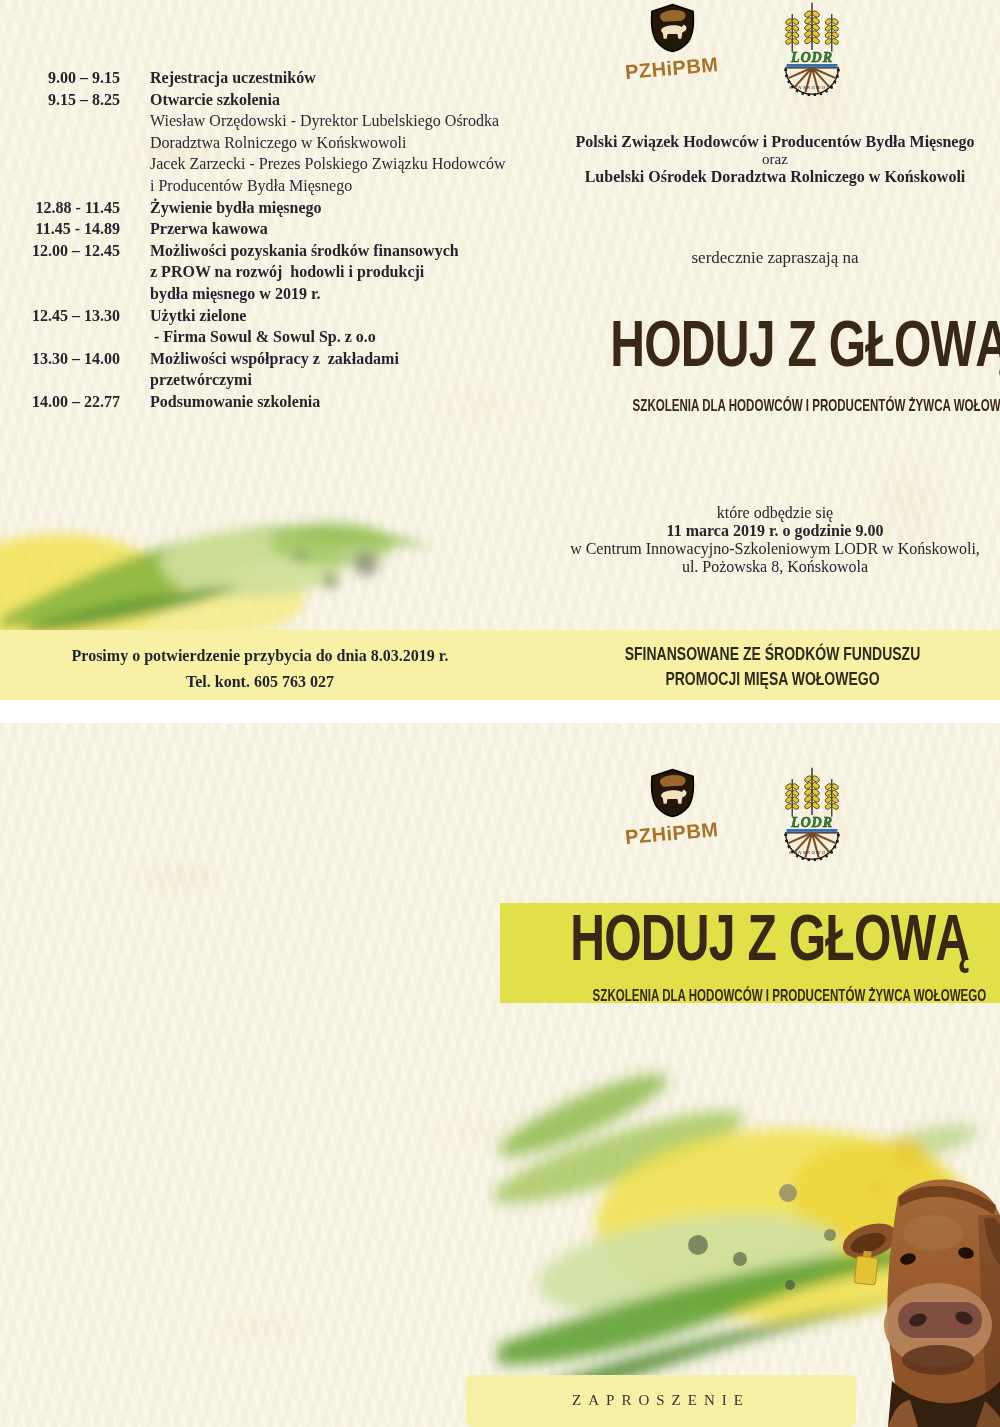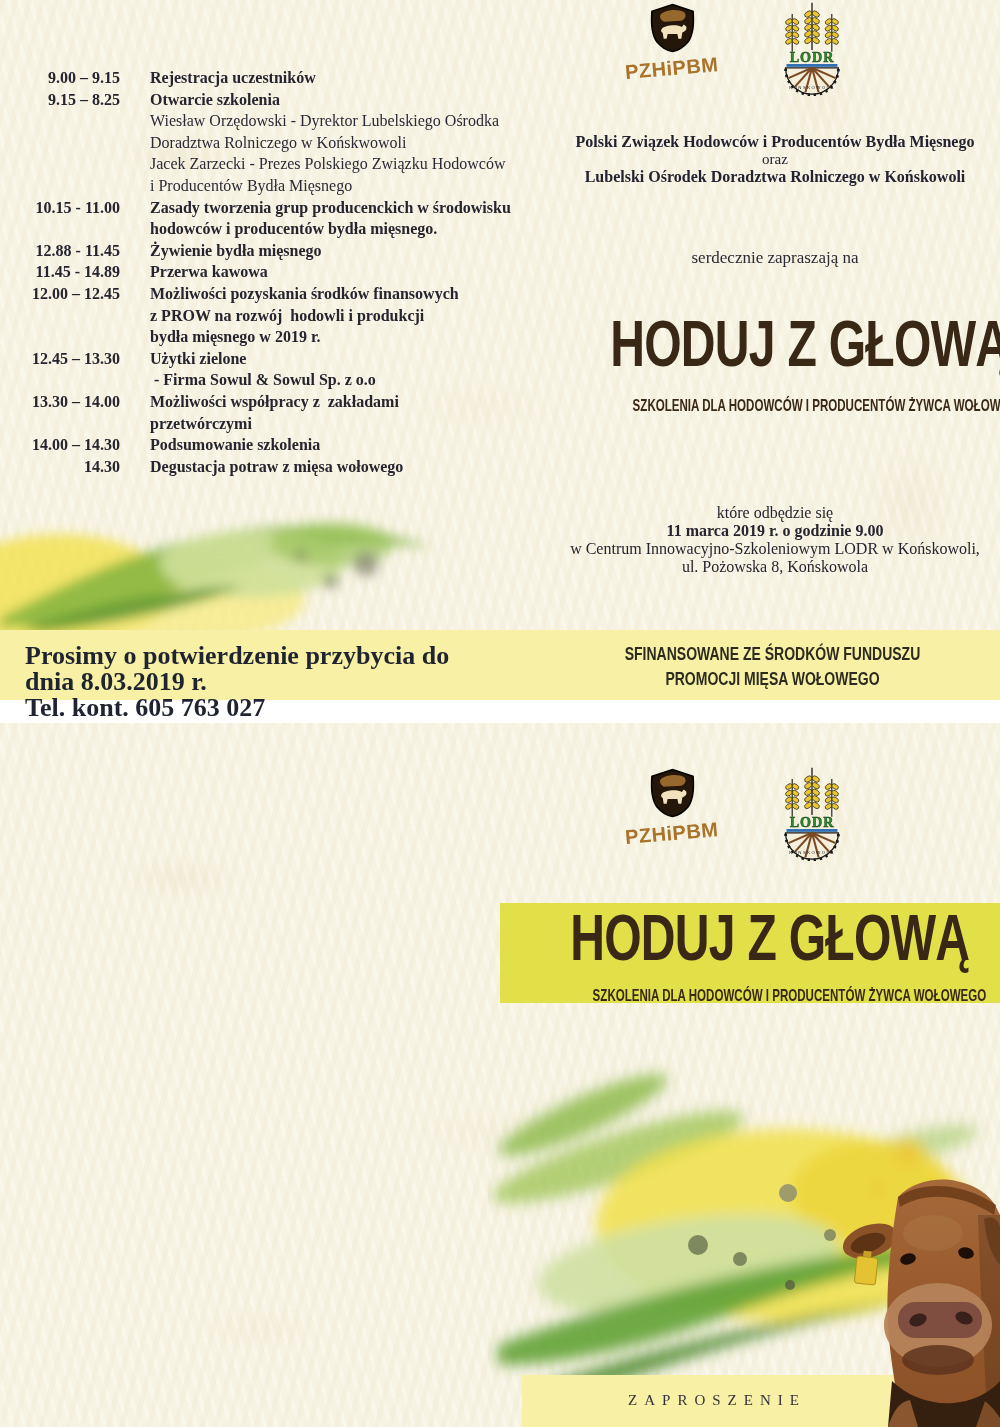--- a/index.html
+++ b/index.html
@@ -32,49 +32,49 @@
   .sched-line{white-space:pre; font-weight:400; color:#2b2936;}
   .sched-line.b{font-weight:700; color:var(--text-dark);}
 
   
   .invite-col{position:absolute; left:540px; top:0; width:470px; text-align:center; z-index:4;}
   .logo-row{position:relative; height:112px;}
   .logo-pz{position:absolute; left:82px; top:3px; width:100px; text-align:center;}
   .logo-pz svg{display:block; margin:0 auto;}
   .logo-pz .logo-label{display:inline-block; margin-top:4px; font-family:"Liberation Sans",sans-serif;
     font-weight:700; font-size:20px; color:var(--logo-brown); transform:rotate(-5deg); letter-spacing:.5px;}
-  .logo-lodr{position:absolute; left:239px; top:0; width:66px;}
+  .logo-lodr{position:absolute; left:239px; top:0; width:66px;font-style:italic;}
   .org{margin-top:21px; font-size:16px; line-height:17.5px; font-weight:700; color:#232230;}
   .org .thin{font-weight:400; font-size:15px;}
   .lead{margin-top:62px; font-size:17px; color:#2b2a33;}
   .big-title{margin-top:43px; line-height:66px; white-space:nowrap;}
   .big-title span{display:inline-block; font-family:"Liberation Sans",sans-serif; font-weight:700;
     font-size:65px; color:var(--title-brown); transform:scaleX(.74); transform-origin:center; letter-spacing:-1px;}
   .subtitle{margin-top:2px; white-space:nowrap;}
   .subtitle span{display:inline-block; font-family:"Liberation Sans",sans-serif; font-weight:700;
     font-size:17px; color:var(--title-brown); transform:scaleX(.68); transform-origin:center;}
   .event{margin-top:88px; font-size:16px; line-height:18px; color:#26242e;}
   .event .b{font-weight:700;}
 
   
   .strip1{position:absolute; left:0; top:630px; width:1000px; height:70px; background:var(--strip); z-index:5;}
-  .rsvp{position:absolute; left:25px; top:13px; width:470px; 
-    font-size:26px; line-height:26px; font-weight:700; color:#1f2430;}
+  .rsvp{position:absolute; left:25px; top:13px; width:470px; text-align:center;
+    font-size:16px; line-height:26px; font-weight:700; color:#1f2430;}
   .funding{position:absolute; left:540px; top:12px; width:465px; text-align:center; line-height:25px; white-space:nowrap;}
   .funding div{font-family:"Liberation Sans",sans-serif; font-weight:700; font-size:17.5px; color:#2d2a20;
     transform:scaleX(.8); transform-origin:center;}
 
   
   .logo-row2{position:absolute; left:540px; top:42px; width:470px; height:112px; z-index:4;}
   .banner{position:absolute; left:500px; top:180px; width:500px; height:100px; background:var(--banner);
     text-align:center; z-index:4;}
   .banner .big-title{margin-top:4px; line-height:62px;}
   .banner .subtitle{margin-top:0;}
   .wc{position:absolute; z-index:1;}
-  .zap-strip{position:absolute; left:522px; top:652px; width:390px; height:52px; background:var(--strip); z-index:2;}
+  .zap-strip{position:absolute; left:466px; top:652px; width:390px; height:52px; background:var(--strip); z-index:2;border-radius:6px;}
   .zap-strip div{margin-top:17px; text-align:center; font-size:15px; letter-spacing:7px;
     color:#33323c; font-weight:400;}
   .cow{position:absolute; left:838px; top:452px; z-index:3;}
 </style>
 </head>
 <body>
 
 <div class="canvas">
 
   <section class="page page1">
@@ -109,27 +109,20 @@
           <div class="sched-time">9.15 – 8.25</div>
           <div class="sched-lines">
             <div class="sched-line b">Otwarcie szkolenia</div>
             <div class="sched-line">Wiesław Orzędowski - Dyrektor Lubelskiego Ośrodka</div>
             <div class="sched-line">Doradztwa Rolniczego w Końskwowoli</div>
             <div class="sched-line">Jacek Zarzecki - Prezes Polskiego Związku Hodowców</div>
             <div class="sched-line">i Producentów Bydła Mięsnego</div>
           </div>
         </div>
         <div class="sched-row">
-          <div class="sched-time">10.15 - 11.00</div>
-          <div class="sched-lines">
-            <div class="sched-line b">Zasady tworzenia grup producenckich w środowisku</div>
-            <div class="sched-line b">hodowców i producentów bydła mięsnego.</div>
-          </div>
-        </div>
-        <div class="sched-row">
           <div class="sched-time">12.88 - 11.45</div>
           <div class="sched-lines">
             <div class="sched-line b">Żywienie bydła mięsnego</div>
           </div>
         </div>
         <div class="sched-row">
           <div class="sched-time">11.45 - 14.89</div>
           <div class="sched-lines">
             <div class="sched-line b">Przerwa kawowa</div>
           </div>
@@ -150,29 +143,23 @@
           </div>
         </div>
         <div class="sched-row">
           <div class="sched-time">13.30 – 14.00</div>
           <div class="sched-lines">
             <div class="sched-line b">Możliwości współpracy z  zakładami</div>
             <div class="sched-line b">przetwórczymi</div>
           </div>
         </div>
         <div class="sched-row">
-          <div class="sched-time">14.00 – 14.30</div>
+          <div class="sched-time">14.00 – 22.77</div>
           <div class="sched-lines">
             <div class="sched-line b">Podsumowanie szkolenia</div>
-          </div>
-        </div>
-        <div class="sched-row">
-          <div class="sched-time">14.30</div>
-          <div class="sched-lines">
-            <div class="sched-line b">Degustacja potraw z mięsa wołowego</div>
           </div>
         </div>
       </div>
 
     <div class="invite-col">
 
       <div class="logo-row">
         <div class="logo-pz">
           <svg width="47" height="50" viewBox="0 0 48 50">
             <path d="M24 1 L45 8 C46 20 45 32 40 39 C35 45 30 48 24 49 C18 48 13 45 8 39 C3 32 2 20 3 8 Z" fill="#241709" stroke="#000000" stroke-width="1.6"></path>

